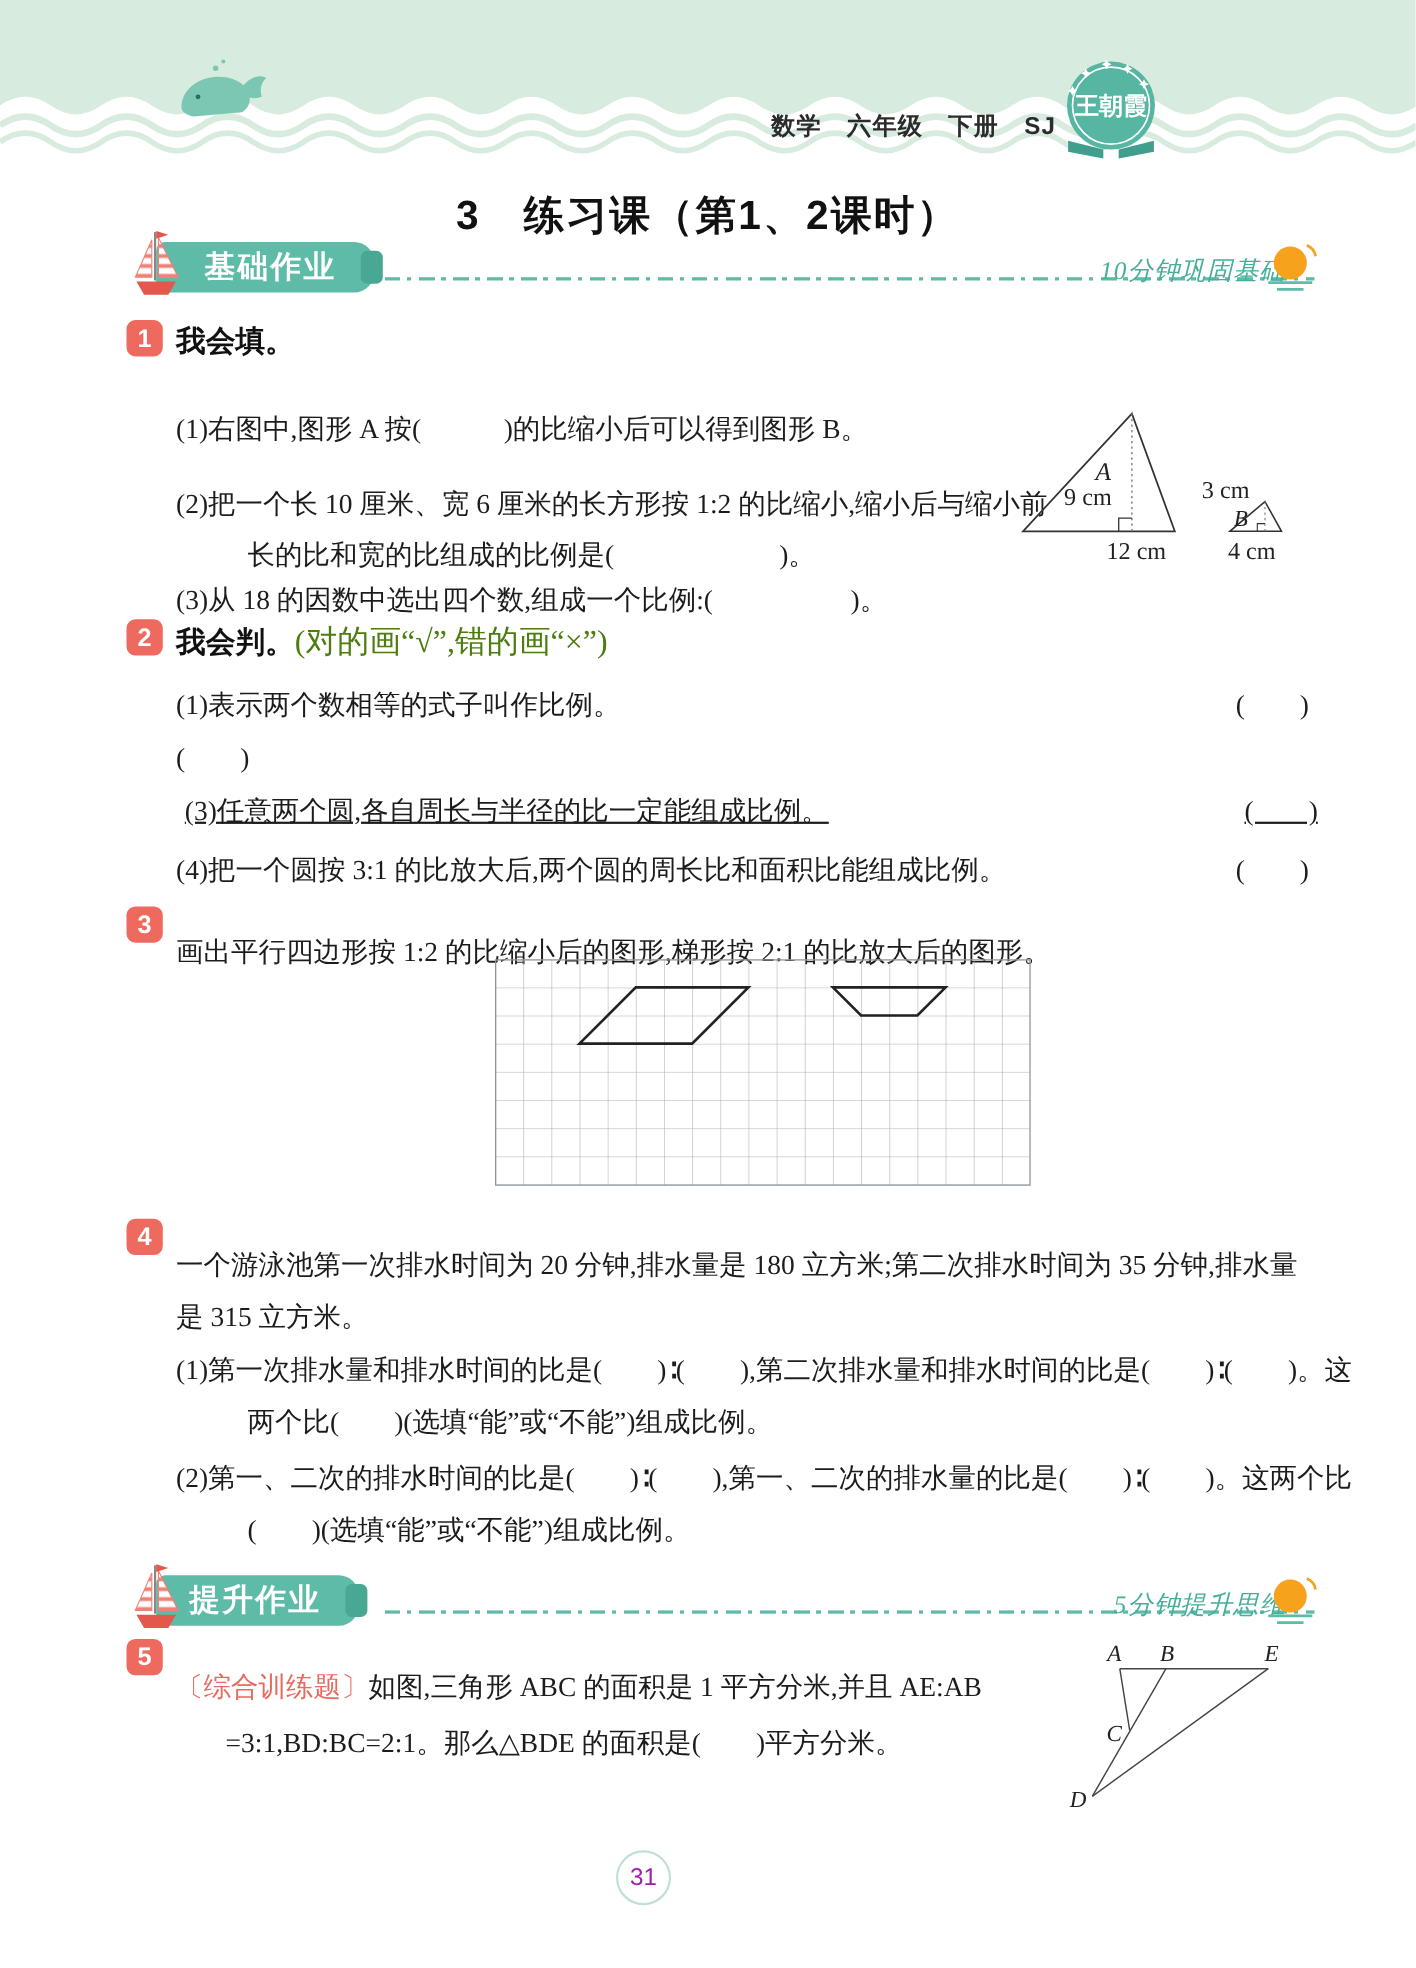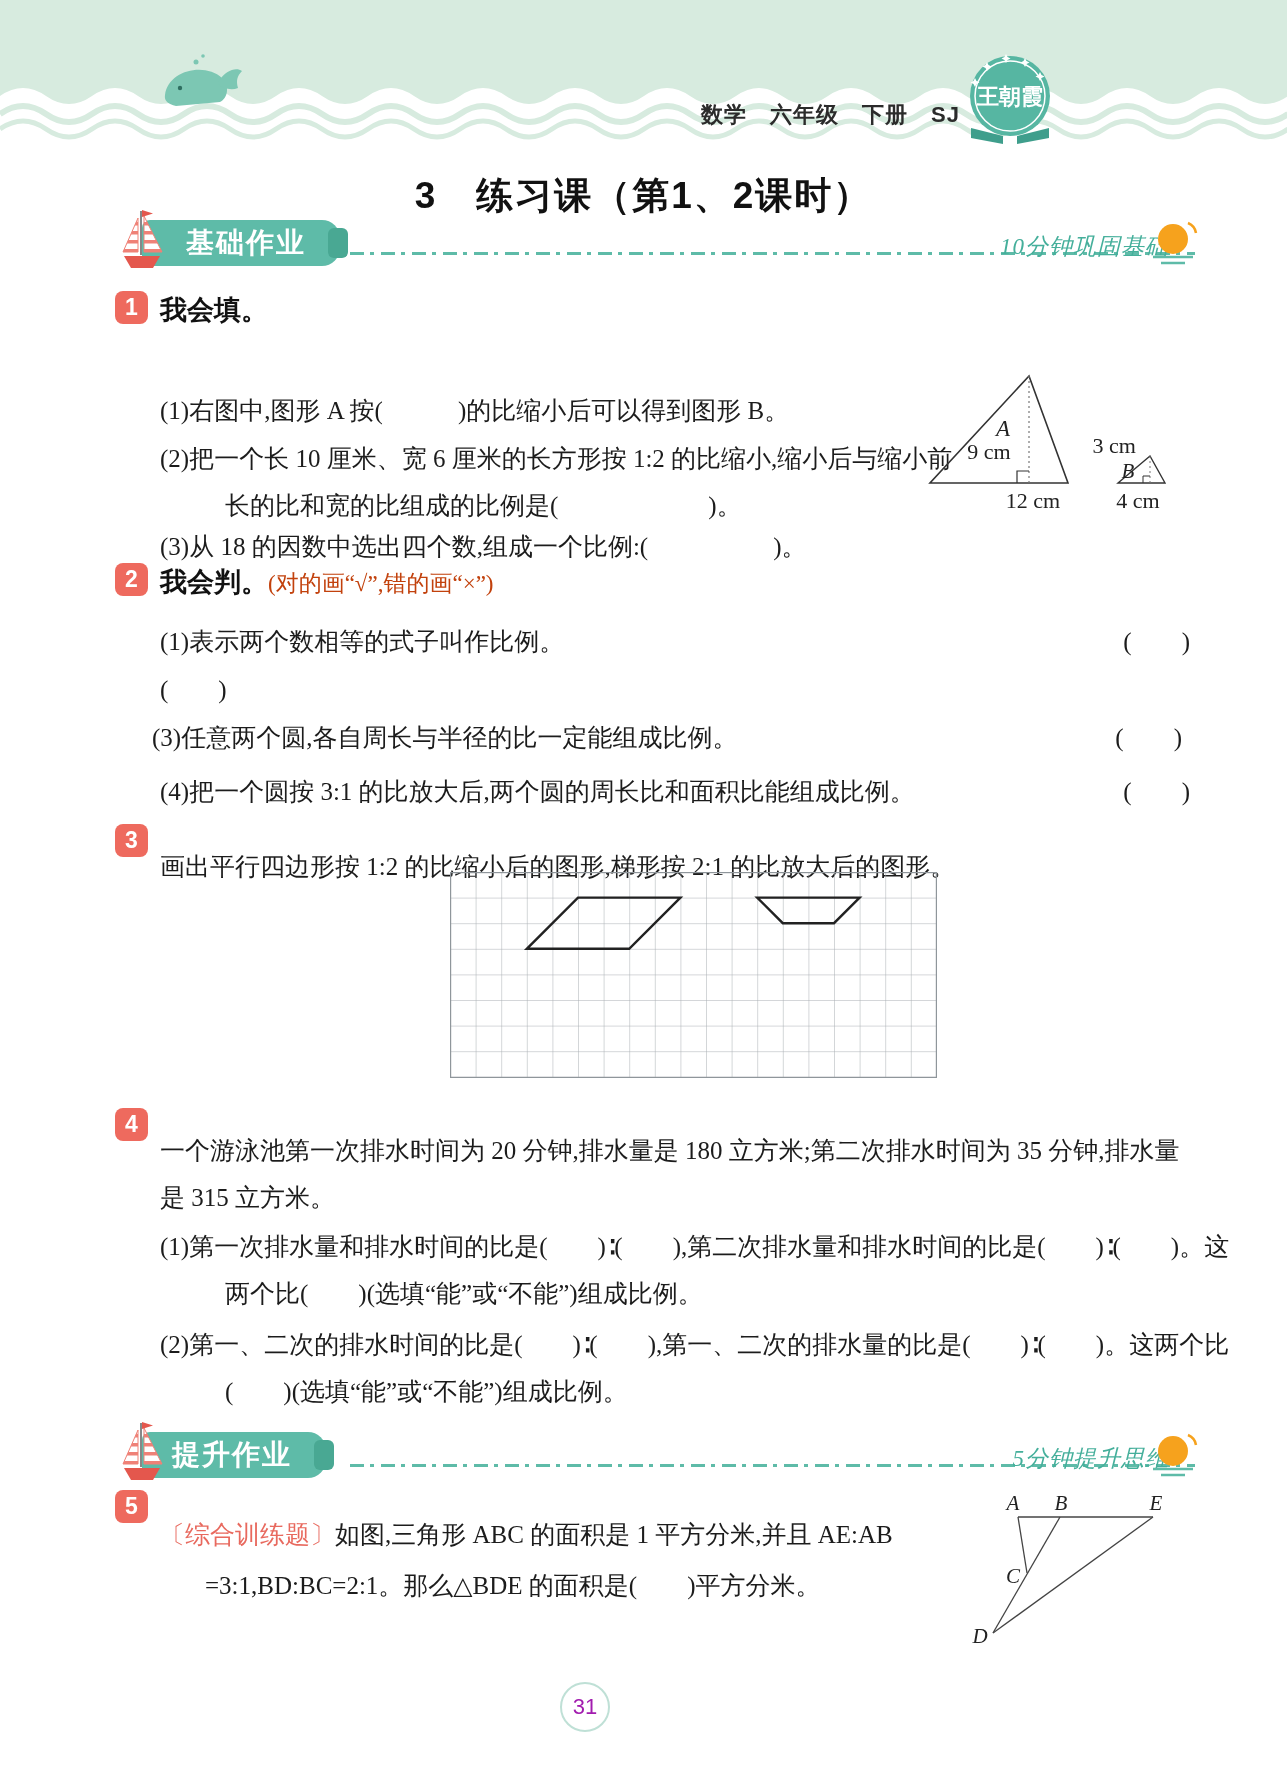--- a/index.html
+++ b/index.html
@@ -24,21 +24,21 @@
         background:repeating-linear-gradient(90deg,#5EBBA8 0 14px,transparent 14px 20px,#5EBBA8 20px 24px,transparent 24px 31px);}
   .timer{position:absolute;color:#45AF9B;font-size:23px;letter-spacing:1px;font-style:italic;}
   .sail{position:absolute;z-index:3;}
   .sun{position:absolute;z-index:1;}
 
   
   .qnum{position:absolute;width:33px;height:33px;background:#EE6A5E;border-radius:8px;
         color:#fff;text-align:center;line-height:33px;font-family:"Liberation Sans","DejaVu Sans",sans-serif;
         font-weight:700;font-size:23px;}
   .qlead{position:absolute;font-family:"Liberation Sans","DejaVu Sans",sans-serif;font-weight:700;font-size:27px;color:#111;}
-  .qlead .note{font-family:"Liberation Serif","DejaVu Serif",serif;font-weight:400;font-size:23px;color:#c2410c;}
+  .qlead .note{font-family:"Liberation Serif","DejaVu Serif",serif;font-weight:400;font-size:29px;color:#4d7c0f;}
   .item{position:absolute;line-height:47px;}
   .hang{padding-left:65px;text-indent:-65px;}
   .q2row{position:absolute;width:1030px;display:flex;justify-content:space-between;line-height:40px;}
   .q2row .ans{white-space:nowrap;}
   .q5tag{color:#E8695E;}
 
   .fig{position:absolute;}
   .fig text{font-family:"Liberation Serif","DejaVu Serif",serif;fill:#222;}
   .var{font-style:italic;}
 
@@ -105,21 +105,21 @@
   <div class="timer" style="top:231px;right:118px;">10分钟巩固基础</div>
   <svg class="sun" style="left:1148px;top:218px;" width="50" height="48" viewBox="0 0 50 48">
     <circle cx="25" cy="21" r="15" fill="#F6A21D"></circle>
     <path d="M40,5 q7,3 8,10" stroke="#F6A21D" stroke-width="2.5" fill="none"></path>
     <line x1="5" y1="39" x2="45" y2="39" stroke="#5EBBA8" stroke-width="2.5"></line>
     <line x1="13" y1="45" x2="37" y2="45" stroke="#5EBBA8" stroke-width="2.5"></line>
   </svg>
 
   <div class="qnum" style="left:115px;top:291px;">1</div>
   <div class="qlead" style="left:160px;top:292px;">我会填。</div>
-  <p class="item" style="left:160px;top:362px;width:760px;">(1)右图中,图形 A 按(　　　)的比缩小后可以得到图形 B。</p>
+  <p class="item" style="left:160px;top:342px;width:760px;">(1)右图中,图形 A 按(　　　)的比缩小后可以得到图形 B。</p>
   <p class="item hang" style="left:160px;top:410px;width:748px;">(2)把一个长 10 厘米、宽 6 厘米的长方形按 1:2 的比缩小,缩小后与缩小前长的比和宽的比组成的比例是(　　　　　　)。</p>
   <p class="item" style="left:160px;top:498px;width:760px;">(3)从 18 的因数中选出四个数,组成一个比例:(　　　　　)。</p>
 
   <svg class="fig" style="left:885px;top:360px;" width="310" height="158" viewBox="0 0 310 158">
     <polygon points="144,16 45,123 183,123" fill="none" stroke="#333" stroke-width="1.6"></polygon>
     <line x1="144" y1="16" x2="144" y2="123" stroke="#777" stroke-width="1.2" stroke-dasharray="2,3"></line>
     <path d="M132,123 V111 H144" fill="none" stroke="#333" stroke-width="1.2"></path>
     <text class="var" x="118" y="76" text-anchor="middle" font-size="23">A</text>
     <text x="104" y="99" text-anchor="middle" font-size="22">9 cm</text>
     <text x="148" y="148" text-anchor="middle" font-size="22">12 cm</text>
@@ -135,21 +135,21 @@
   <div class="qlead" style="left:160px;top:564px;">
     <span>我会判。</span><span class="note">(对的画“√”,错的画“×”)</span>
   </div>
   <div class="q2row" style="left:160px;top:622px;">
     <span>(1)表示两个数相等的式子叫作比例。</span>
     <span class="ans">(　　)</span>
   </div>
   <div class="q2row" style="left:160px;top:670px;">
     <span class="ans">(　　)</span>
   </div>
-  <div class="q2row" style="left:152px;top:718px;">
+  <div class="q2row" style="left:168px;top:718px;text-decoration:underline;">
     <span>(3)任意两个圆,各自周长与半径的比一定能组成比例。</span>
     <span class="ans">(　　)</span>
   </div>
   <div class="q2row" style="left:160px;top:772px;">
     <span>(4)把一个圆按 3:1 的比放大后,两个圆的周长比和面积比能组成比例。</span>
     <span class="ans">(　　)</span>
   </div>
 
   <div class="qnum" style="left:115px;top:824px;">3</div>
   <p class="item" style="left:160px;top:818px;width:980px;">画出平行四边形按 1:2 的比缩小后的图形,梯形按 2:1 的比放大后的图形。</p>

